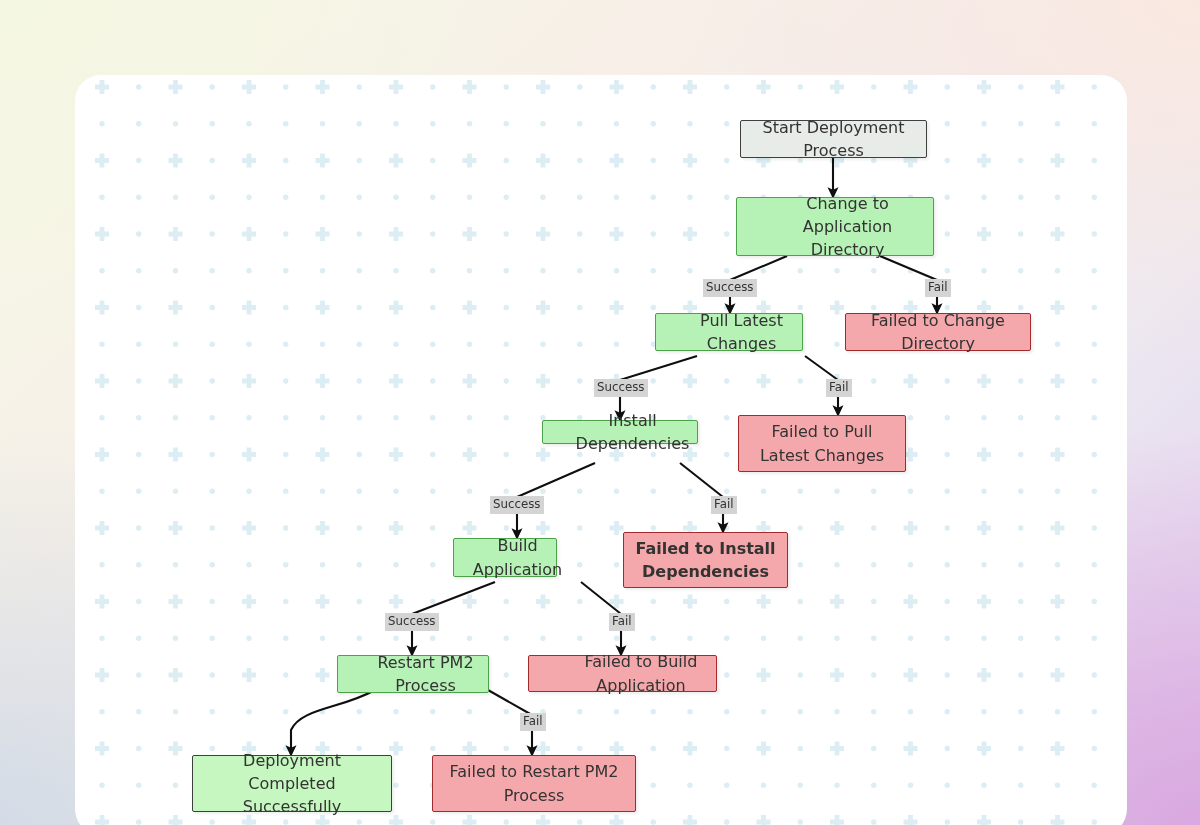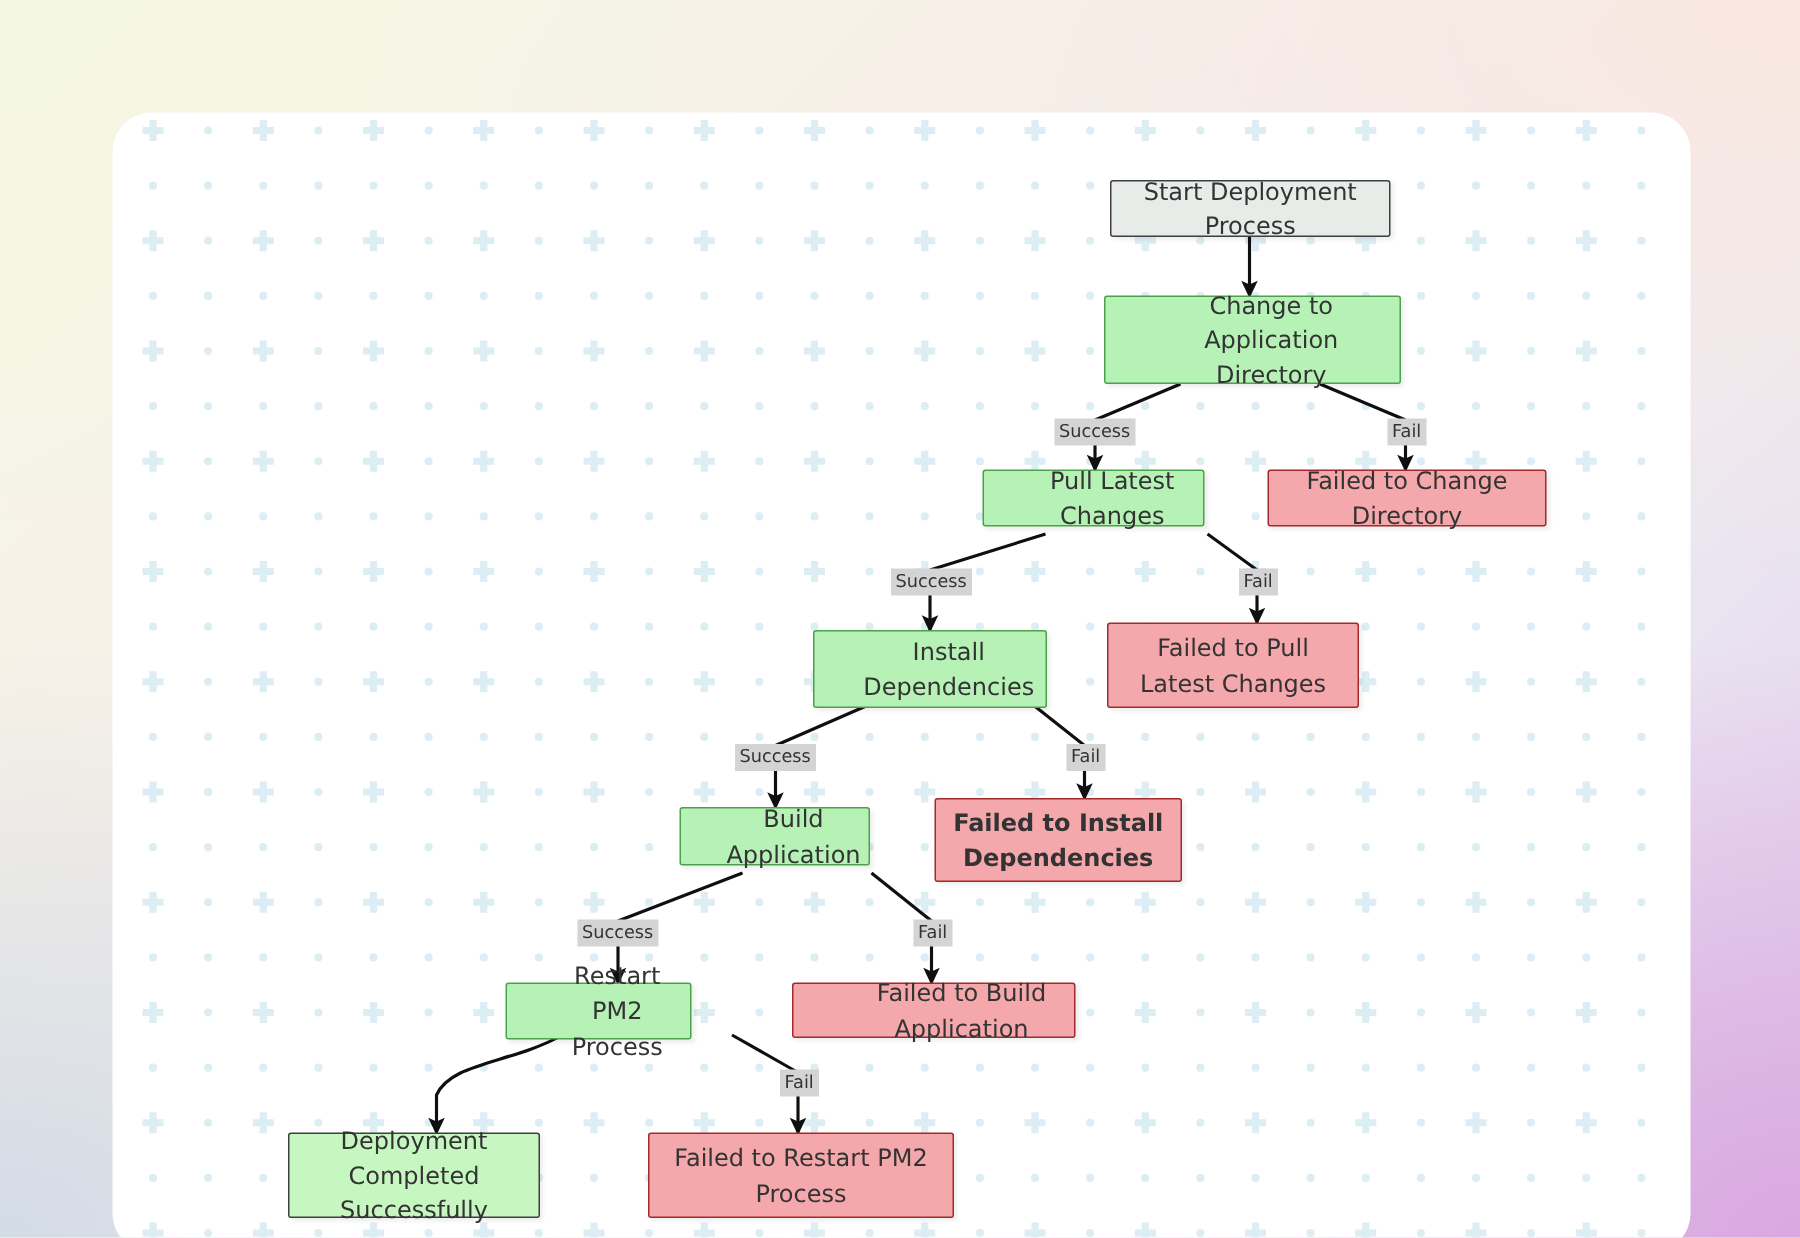--- a/index.html
+++ b/index.html
@@ -743,33 +743,33 @@
     <div class="node terminal" style="left:665px; top:45px; width:187px; height:38px;">Start Deployment Process</div>
 
     <div class="node success" style="left:661px; top:122px; width:198px; height:59px;">Change to Application Directory</div>
 
     <div class="node failure" style="left:770px; top:238px; width:186px; height:38px;">Failed to Change Directory</div>
 
     <div class="node success" style="left:580px; top:238px; width:148px; height:38px;">Pull Latest Changes</div>
 
     <div class="node failure" style="left:663px; top:340px; width:168px; height:57px;">Failed to Pull Latest Changes</div>
 
-    <div class="node success" style="left:467px; top:345px; width:156px; height:52px;">Install Dependencies</div>
+    <div class="node success" style="left:467px; top:345px; width:156px; height:24px;">Install Dependencies</div>
 
     <div class="node failure" style="left:548px; top:457px; width:165px; height:56px;font-weight:bold;">Failed to Install Dependencies</div>
 
-    <div class="node success" style="left:378px; top:463px; width:127px; height:39px;">Build Application</div>
+    <div class="node success" style="left:378px; top:463px; width:104px; height:39px;">Build Application</div>
 
     <div class="node failure" style="left:453px; top:580px; width:189px; height:37px;padding-left:47px;">Failed to Build Application</div>
 
-    <div class="node success" style="left:262px; top:580px; width:124px; height:38px;">Restart PM2 Process</div>
+    <div class="node success" style="left:262px; top:580px; width:152px; height:38px;">Restart PM2 Process</div>
 
     <div class="node failure" style="left:357px; top:680px; width:204px; height:57px;">Failed to Restart PM2 Process</div>
 
-    <div class="node success-end" style="left:117px; top:680px; width:168px; height:57px;">Deployment Completed Successfully</div>
+    <div class="node success-end" style="left:117px; top:680px; width:200px; height:57px;">Deployment Completed Successfully</div>
 
     <div class="edge-label" style="left:628px; top:204px;">Success</div>
 
     <div class="edge-label" style="left:850px; top:204px;">Fail</div>
 
     <div class="edge-label" style="left:519px; top:304px;">Success</div>
 
     <div class="edge-label" style="left:751px; top:304px;">Fail</div>
 
     <div class="edge-label" style="left:415px; top:421px;">Success</div>

